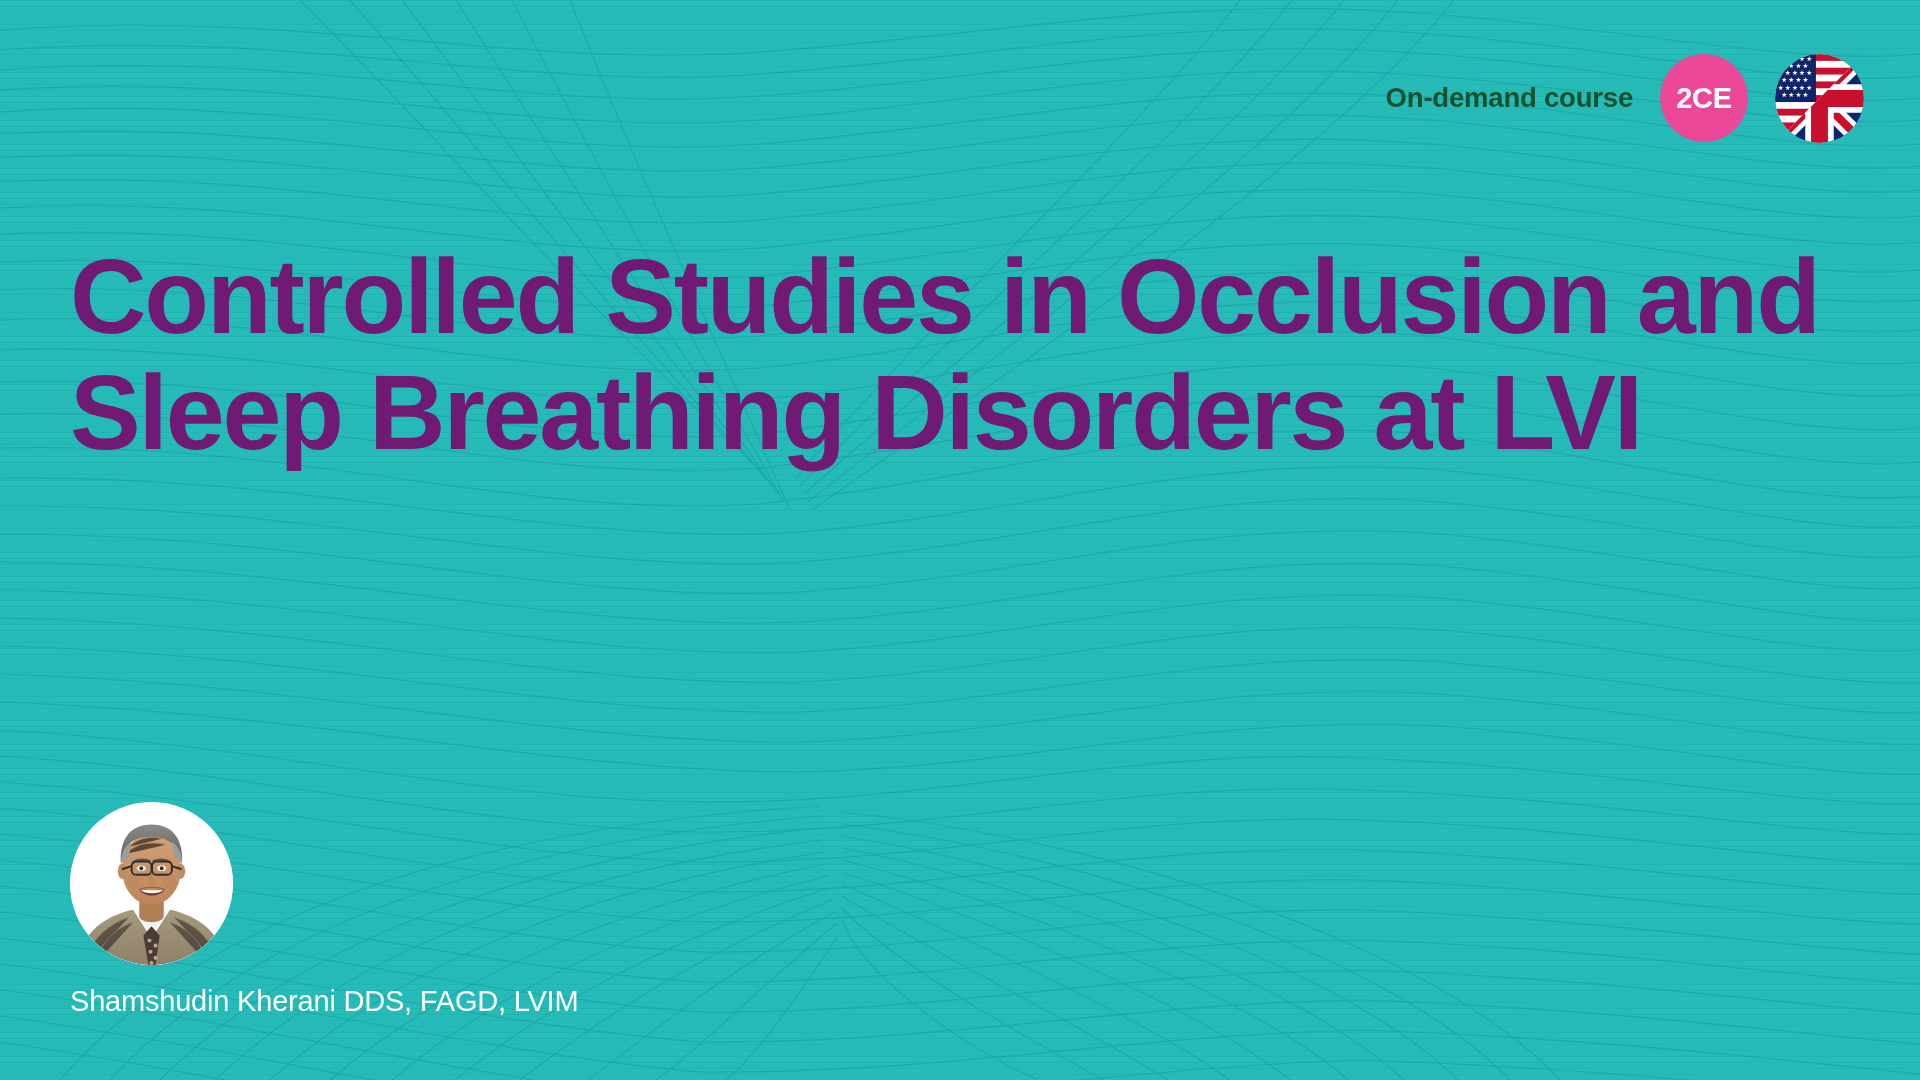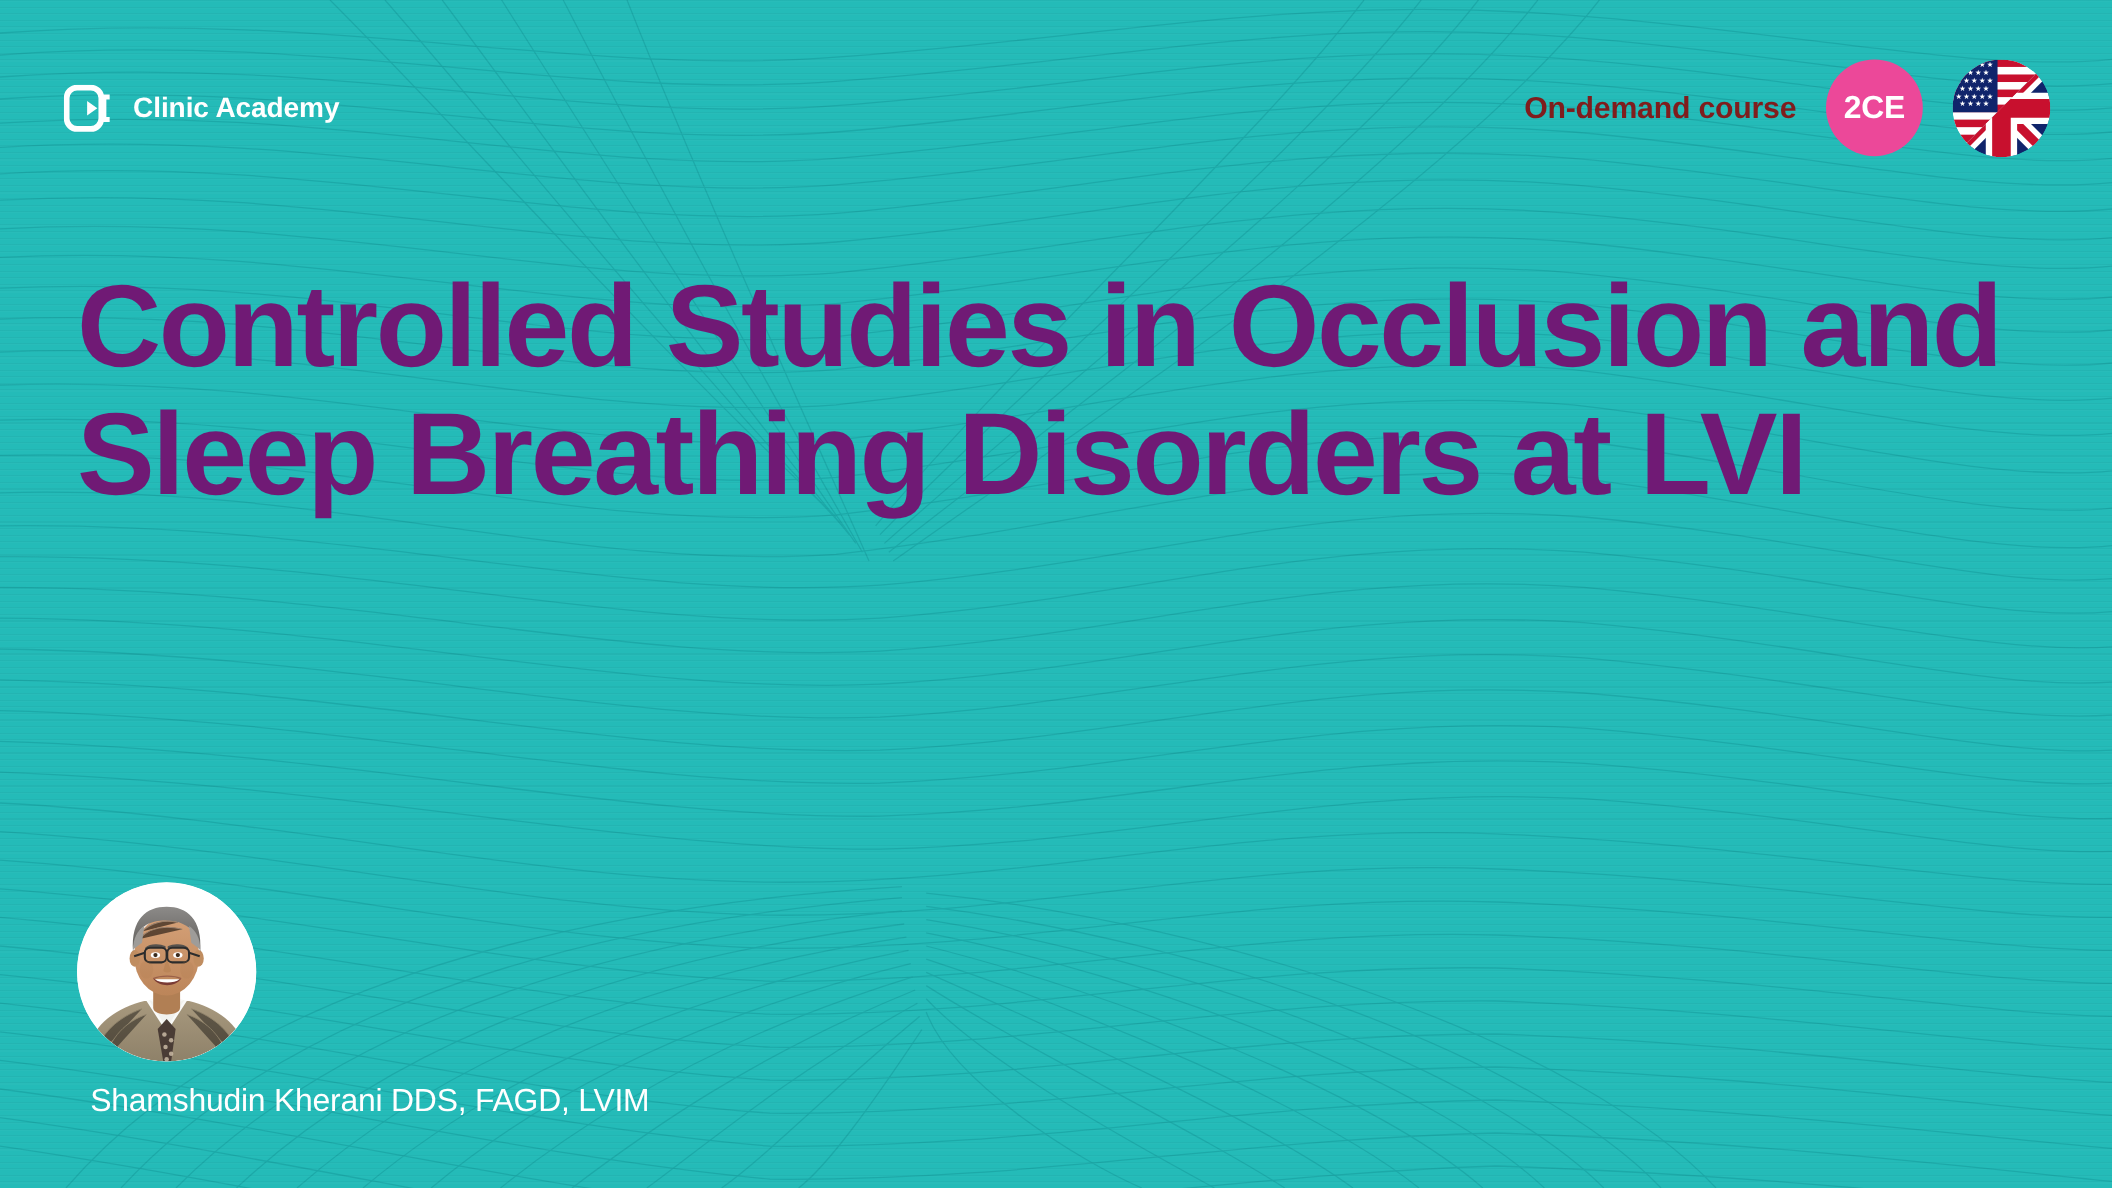--- a/index.html
+++ b/index.html
@@ -50,21 +50,21 @@
     font-weight:bold;
     letter-spacing:-0.1px;
     white-space:nowrap;
   }
 
   .header-right {
     margin-left:auto;
     display:flex; align-items:center; gap:27px;
   }
   .course-type {
-    color:#7f1d1d;
+    color:#14532d;
     font-size:27.5px;
     font-weight:bold;
     letter-spacing:-0.2px;
     white-space:nowrap;
   }
 
   .ce-badge {
     width:88px; height:88px;
     border-radius:50%;
     background:#ec4899;
@@ -120,21 +120,20 @@
     background:#ffffff;
     flex:none;
     display:block;
   }
   .presenter-name {
     color:#ffffff;
     font-size:29px;
     font-weight:400;
     letter-spacing:-0.2px;
     white-space:nowrap;
-    margin-left:12px;
   }
 </style>
 </head>
 <body>
 
 <div class="slide">
 
   <div class="bg-layer bg-waves">
     <svg width="1920" height="1080" viewBox="0 0 1920 1080" preserveAspectRatio="none" xmlns="http://www.w3.org/2000/svg" aria-hidden="true">
       <rect width="1920" height="1080" fill="#24BBB8"></rect>
@@ -216,28 +215,20 @@
         <path d="M1344,0 C1232,144 976,340 804,494"></path>
         <path d="M1398,0 C1280,152 1000,350 808,502"></path>
         <path d="M1454,0 C1328,160 1024,360 812,510"></path>
       </g>
     </svg>
   </div>
   <div class="bg-layer bg-scanlines"></div>
 
   <div class="header">
 
-    <div class="brand">
-      <svg class="brand-mark" viewBox="0 0 47 43" xmlns="http://www.w3.org/2000/svg" aria-hidden="true">
-        <rect x="2.6" y="2.6" width="31.5" height="37.6" rx="9.5" ry="9.5" fill="none" stroke="#ffffff" stroke-width="5.2"></rect>
-        <path d="M30.5 21.4 L21.2 14.8 L21.2 28.0 Z" fill="#ffffff"></path>
-        <path d="M41.7 11.2 L36.4 11.2 L36.4 31.6 L41.7 31.6" fill="none" stroke="#ffffff" stroke-width="4.6" stroke-linecap="butt"></path>
-      </svg>
-      <span class="brand-name">Clinic Academy</span>
-    </div>
 
     <div class="header-right">
       <span class="course-type">On-demand course</span>
 
       <div class="ce-badge">
         <span>2CE</span>
       </div>
 
       <svg class="lang-flag" viewBox="0 0 100 100" xmlns="http://www.w3.org/2000/svg" aria-hidden="true">
         <defs>

